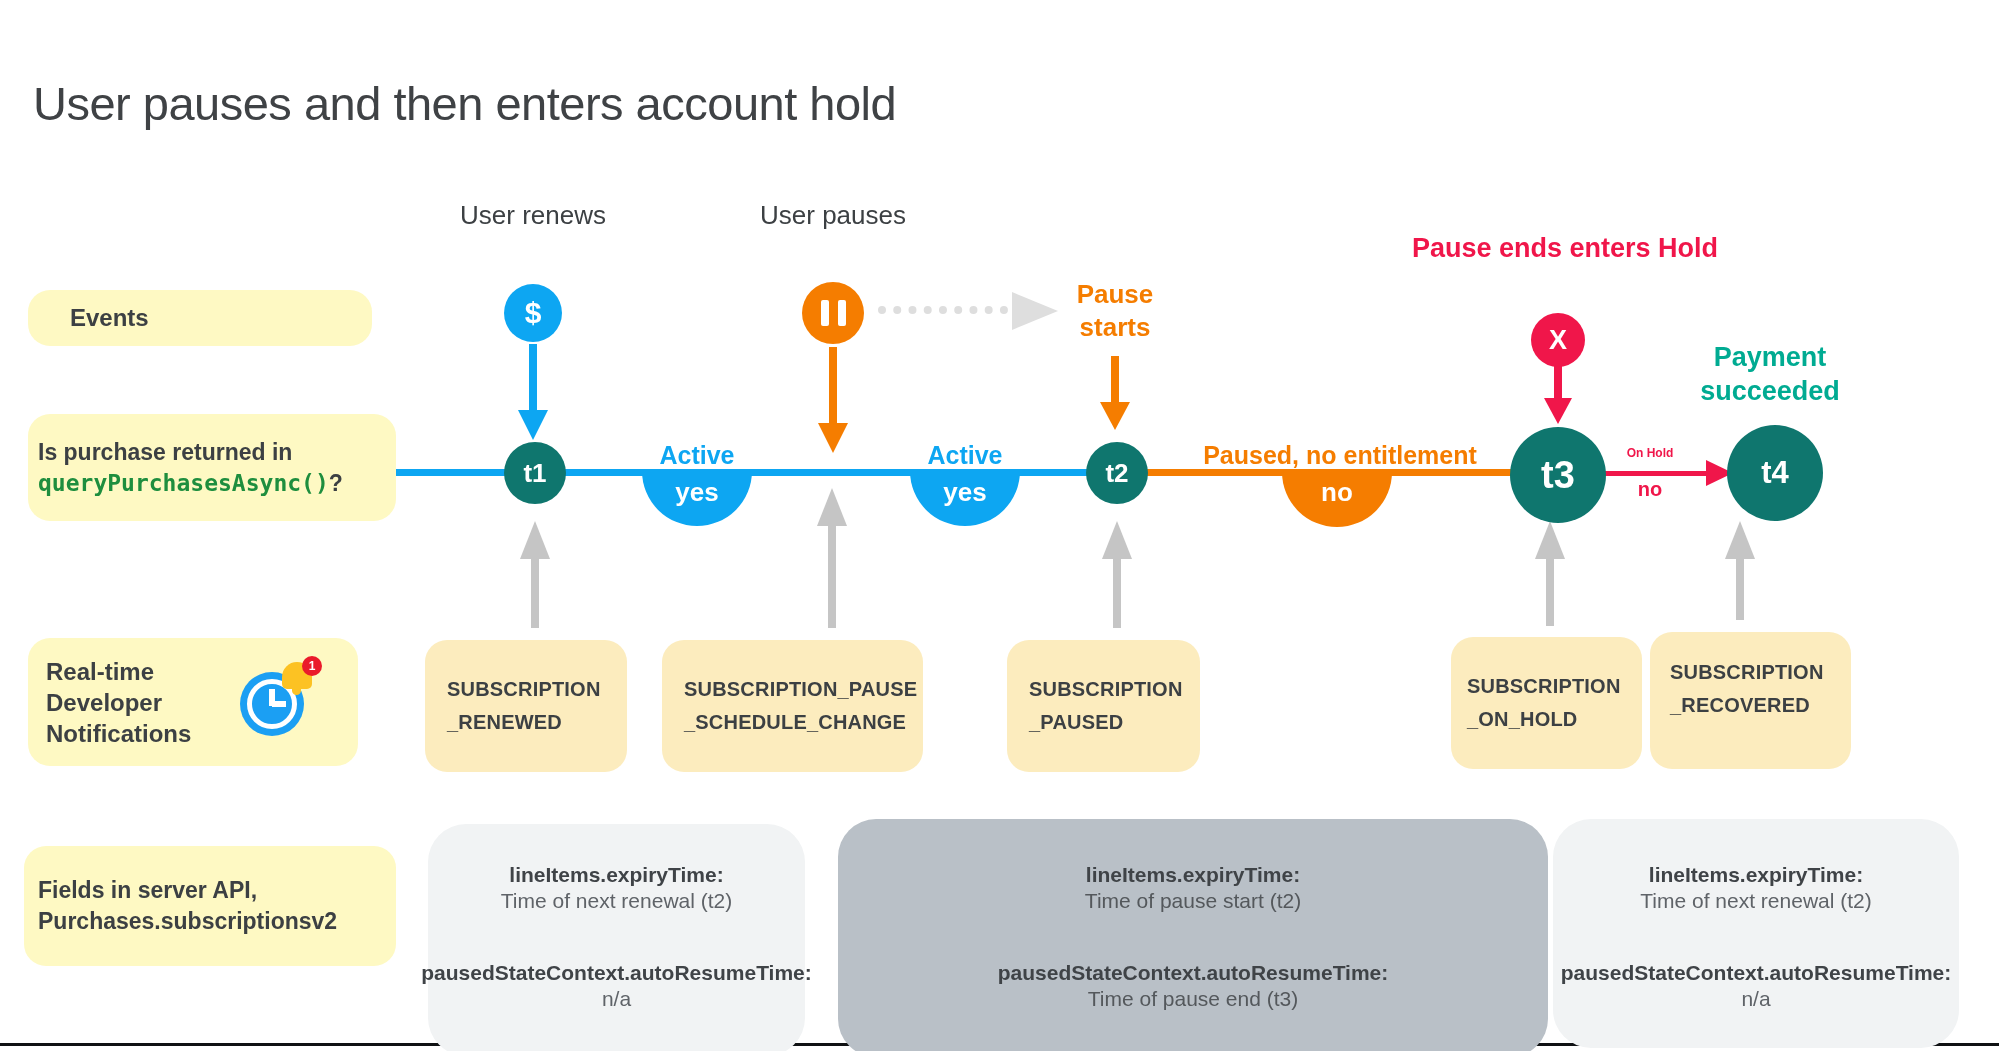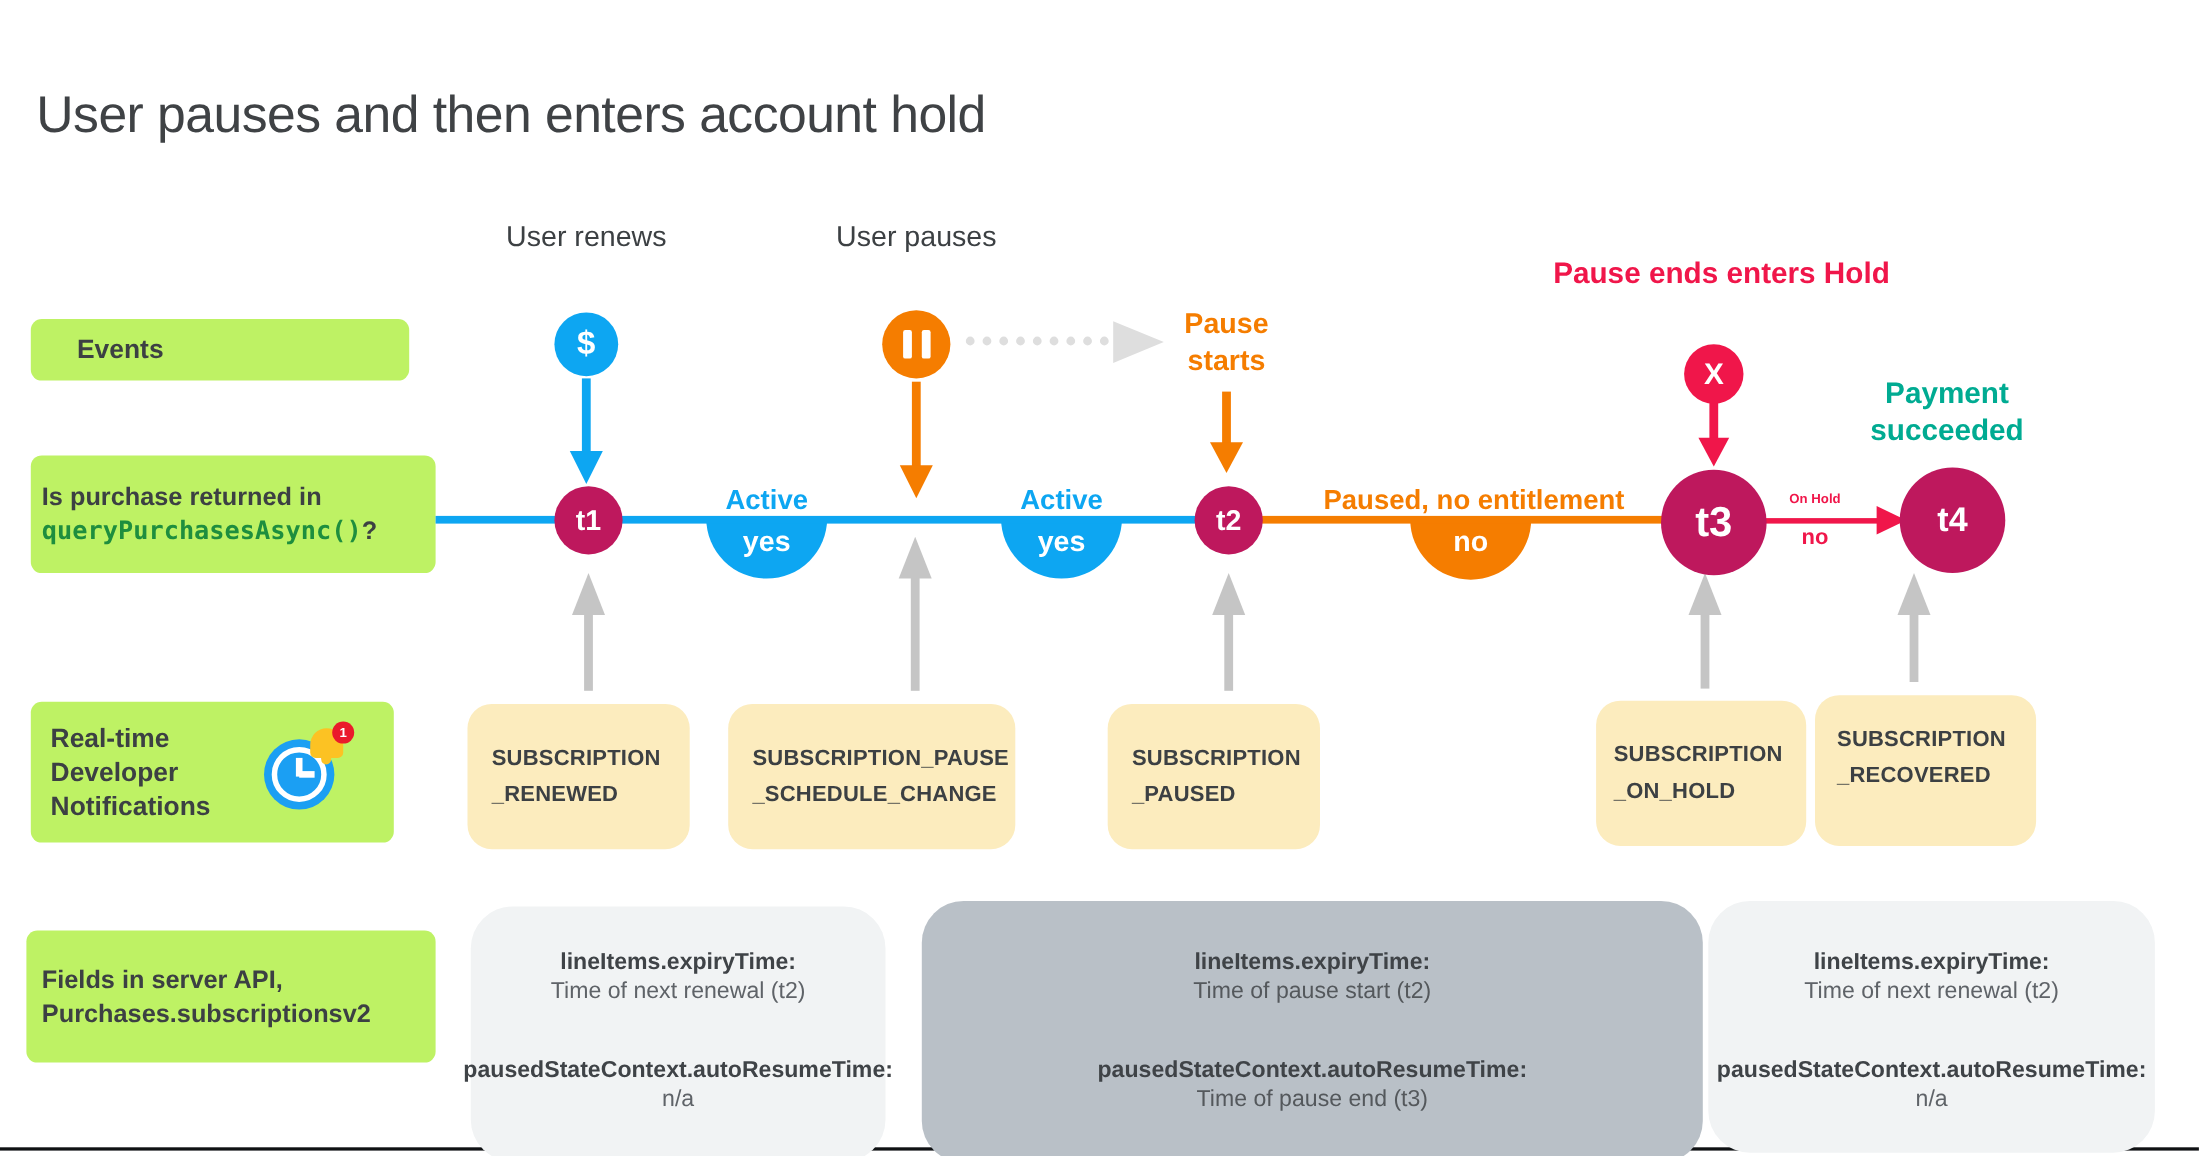--- a/index.html
+++ b/index.html
@@ -1,23 +1,23 @@
 <!DOCTYPE html>
 <html><head>
 <meta charset="utf-8">
 <style>
   html,body{margin:0;padding:0;background:#fff;}
   .stage{position:relative;width:1999px;height:1051px;background:#ffffff;overflow:hidden;
          font-family:"Liberation Sans",sans-serif;color:#3c4043;}
   .abs{position:absolute;}
   .title{font-size:47px;font-weight:500;letter-spacing:-0.5px;color:#3f4245;}
-  .pill{background:#bef264;border-radius:10px;display:flex;align-items:center;}
+  .pill{background:#fef9c3;border-radius:22px;display:flex;align-items:center;}
   .pill-label{font-weight:bold;color:#3c4043;}
   .code{font-family:"DejaVu Sans Mono",monospace;font-weight:bold;color:#1e8e3e;}
-  .node{border-radius:50%;background:#be185d;color:#ffffff;font-weight:bold;
+  .node{border-radius:50%;background:#0f766e;color:#ffffff;font-weight:bold;
         display:flex;align-items:center;justify-content:center;z-index:6;}
   .seg{height:7px;z-index:3;}
   .bump{border-radius:0 0 110px 110px;text-align:center;z-index:2;}
   .bump span{color:#fff;font-weight:bold;font-size:26px;line-height:1;position:relative;top:8px;}
   .seg-label{font-weight:bold;font-size:25px;white-space:nowrap;transform:translateX(-50%);z-index:4;}
   .evt-circle{border-radius:50%;display:flex;align-items:center;justify-content:center;z-index:6;}
   .evt-text{color:#3c4043;font-size:26px;line-height:35px;text-align:center;transform:translateX(-50%);}
   .shaft{z-index:5;}
   .tri{width:0;height:0;z-index:5;}
   .gray-shaft{background:#c5c5c5;width:8px;}

